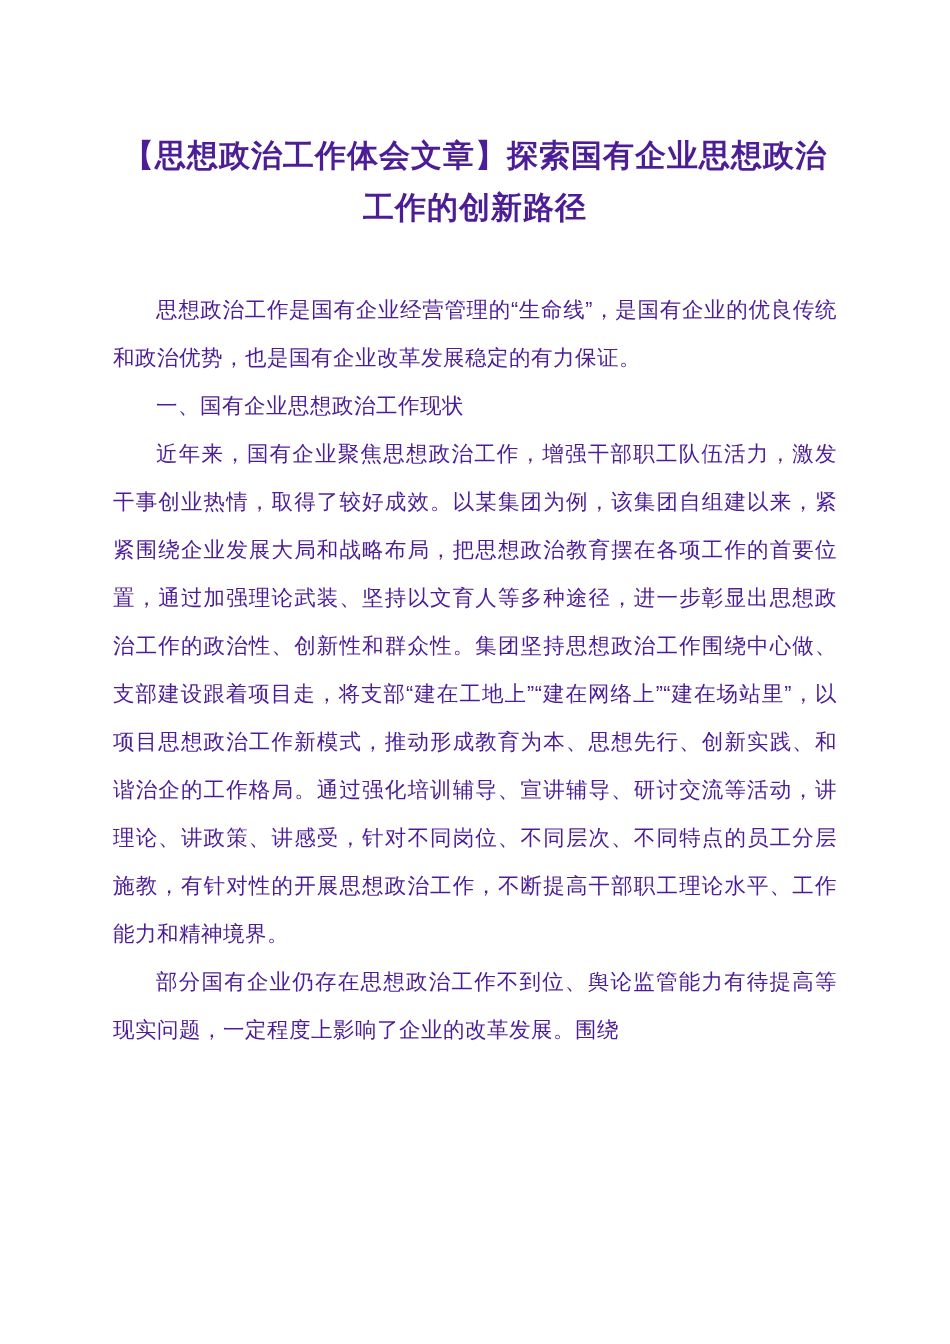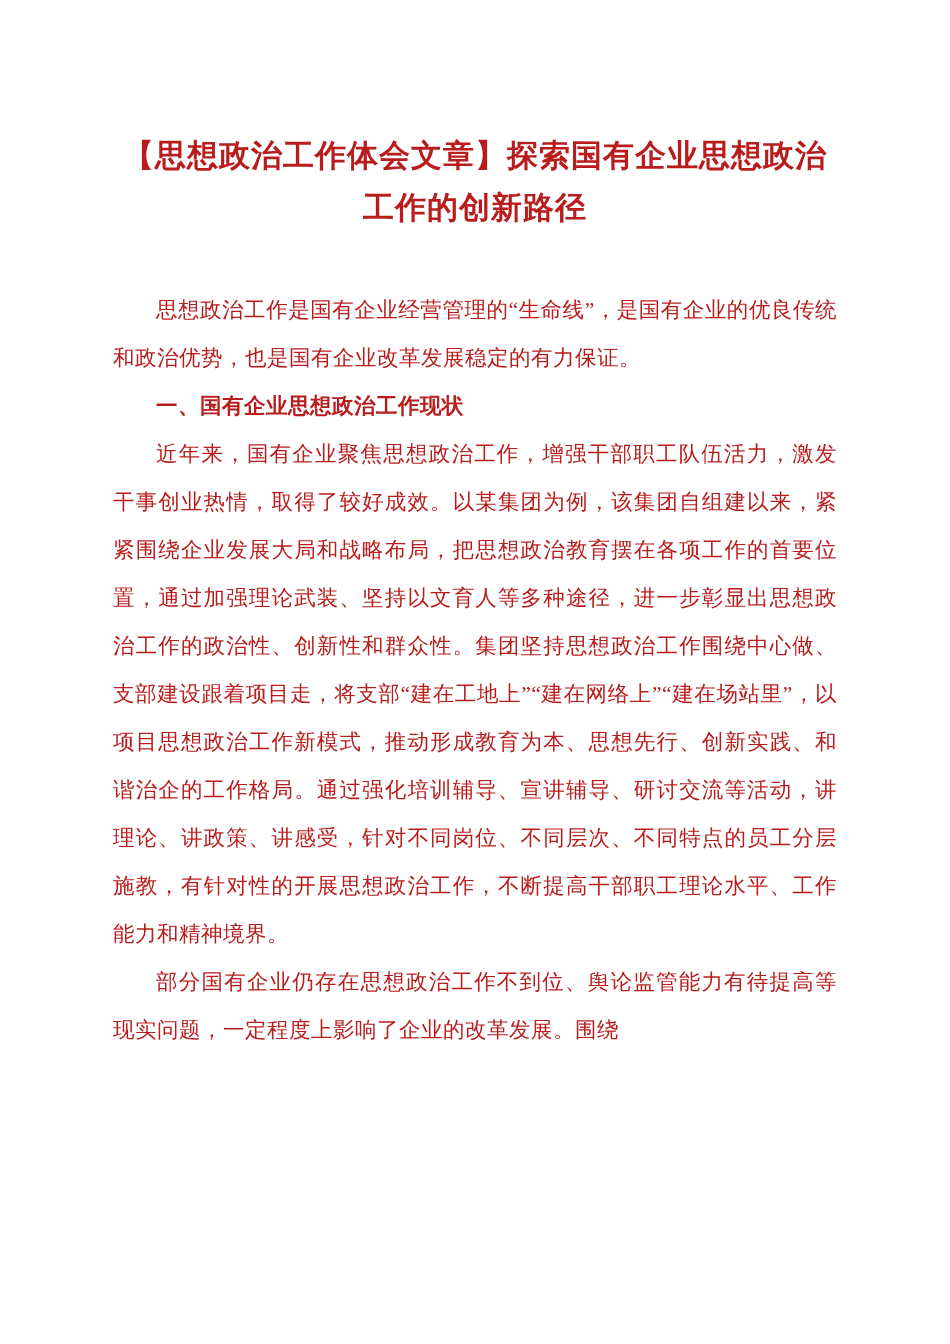--- a/index.html
+++ b/index.html
@@ -9,46 +9,46 @@
   }
 
   .page {
     position: relative;
     width: 950px;
     height: 1142px;
     margin: 0 auto;
     background: #ffffff;
     overflow: hidden;
     padding: 130px 113px 0 113px;
-    color: #b91c1c;
+    color: #4c1d95;
   }
 
   .doc-title {
     font-family: "Liberation Serif", "DejaVu Serif", serif;
     font-weight: bold;
     font-size: 31px;
     line-height: 52px;
     text-align: center;
     letter-spacing: 1px;
     margin-bottom: 52px;
   }
 
   .para {
-    font-family: Liberation Serif, serif;
+    font-family: Liberation Sans, sans-serif;
     font-size: 21.5px;
     line-height: 48px;
     letter-spacing: 0.5px;
     text-align: justify;
     text-indent: 2em;
     word-break: break-all;
   }
 
   .para.heading {
     font-family: "Liberation Sans", "DejaVu Sans", sans-serif;
-    font-weight: bold;
+    font-weight: normal;
     font-size: 21.5px;
   }
 </style>
 </head>
 <body>
 
 <div class="page">
 
   <h1 class="doc-title">【思想政治工作体会文章】探索国有企业思想政治工作的创新路径</h1>
 

